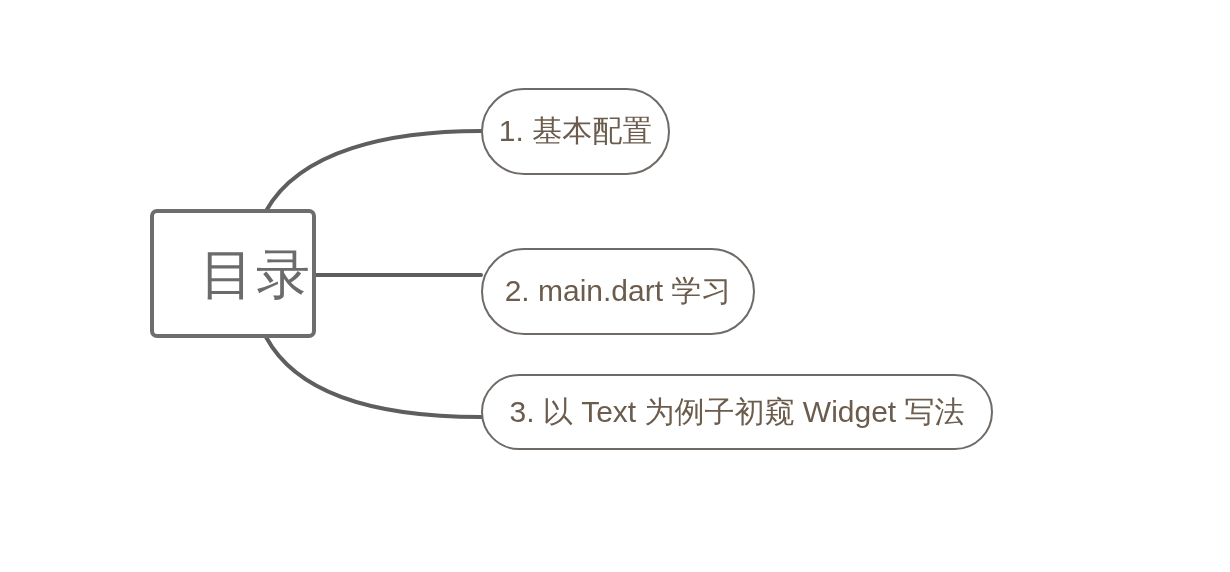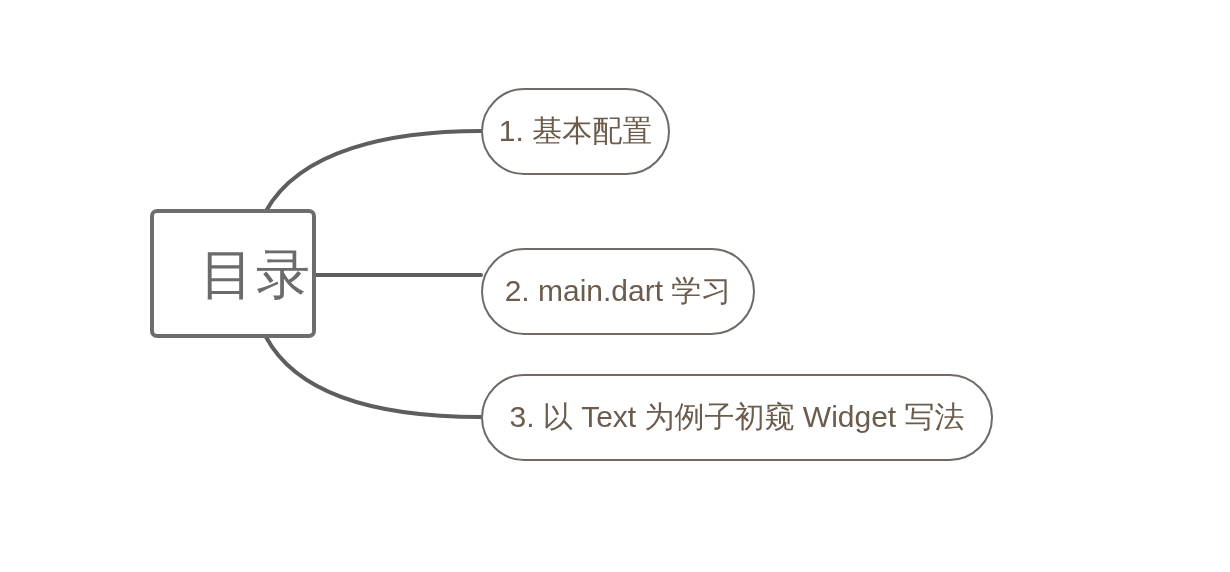--- a/index.html
+++ b/index.html
@@ -85,21 +85,21 @@
     height: 87px;
     border-radius: 44px;
     margin-top: 16px;
   }
   #branch-node-2 .branch-label { font-size: 30px; }
 
   #branch-node-3 {
     left: 481px;
     top: 374px;
     width: 512px;
-    height: 87px;
+    height: 76px;
     border-radius: 44px;
   }
   #branch-node-3 .branch-label { font-size: 30px; }
 
   
   .watermark {
     position: absolute;
     right: 24px;
     bottom: 22px;
     font-size: 31px;

